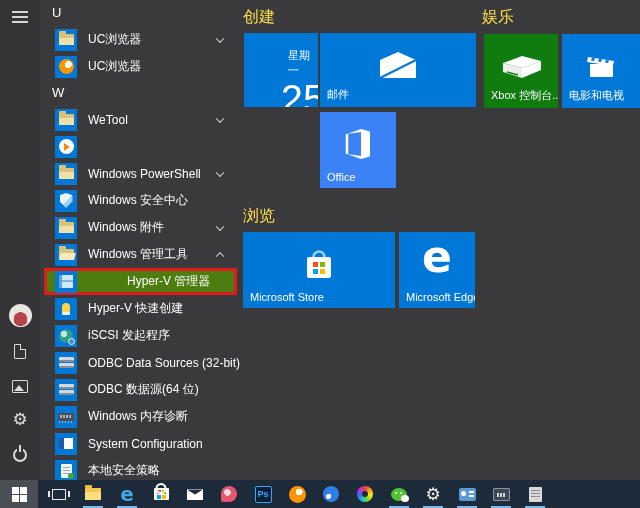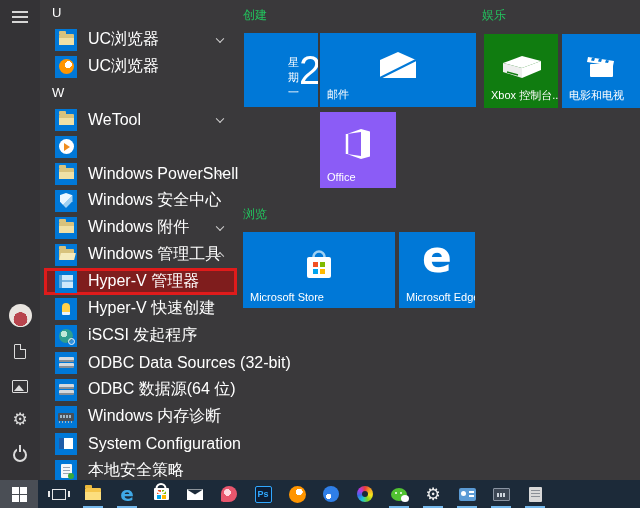--- a/index.html
+++ b/index.html
@@ -20,22 +20,22 @@
   .pic-ic { width:16px; height:13px; border:1.5px solid #dcdcdc; border-radius:1px; position:relative; }
   .pic-ic::after { content:''; position:absolute; left:1px; bottom:1px; width:0; height:0; border-left:5px solid transparent; border-right:5px solid transparent; border-bottom:6px solid #dcdcdc; }
   .gear-ic { font-family:"DejaVu Sans", sans-serif; font-size:17px; color:#dcdcdc; line-height:1; }
   .power-ic { width:14px; height:14px; border:2px solid #dcdcdc; border-radius:50%; position:relative; }
   .power-ic::before { content:''; position:absolute; left:50%; top:-5px; transform:translateX(-50%); width:2px; height:7px; background:#dcdcdc; box-shadow:0 0 0 2px #343336; }
 
   
   .applist { position:absolute; left:40px; top:0; width:197px; height:480px; }
   .letter-header { height:26px; line-height:26px; padding-left:12px; font-size:13px; color:#fff; cursor:pointer; }
   .row { position:relative; height:27px; display:flex; align-items:center; padding-left:11px; margin-left:4px; width:193px; cursor:pointer; }
-  .row .label { margin-left:11px; font-size:16px; white-space:nowrap; }
-  .row.highlighted { background:#7f1d1d; border:3px solid #e01b1b; padding-left:8px; }
+  .row .label { margin-left:11px; font-size:12px; white-space:nowrap; }
+  .row.highlighted { background:#4d7c0f; border:3px solid #e01b1b; padding-left:8px;gap:39px; }
   .chev { position:absolute; right:14px; top:50%; width:6px; height:6px; border-right:1.5px solid #d0d0d0; border-bottom:1.5px solid #d0d0d0; }
   .chev.down { transform:translateY(-70%) rotate(45deg); }
   .chev.up { transform:translateY(-30%) rotate(225deg); }
 
   
   .bp { width:22px; height:22px; background:#0078d7; display:flex; align-items:center; justify-content:center; flex:0 0 auto; }
   .ic-folder { width:15px; height:11px; background:#d8c27c; border-radius:1px; position:relative; }
   .ic-folder::before { content:''; position:absolute; top:-3px; left:0; width:7px; height:3px; background:#d8c27c; border-radius:1px 1px 0 0; }
   .ic-folder::after { content:''; position:absolute; left:0; bottom:0; width:100%; height:7px; background:#efe0a6; }
   .ic-folder.open::after { transform:skewX(-14deg) translateX(1px); background:#f5ebbc; }
@@ -52,32 +52,32 @@
   .ic-syswin { width:14px; height:11px; background:#fff; border-left:5px solid #1f5ca8; }
   .ic-ram { position:relative; width:16px; height:8px; background:#4a5058; border-radius:1px; }
   .ic-ram::before { content:''; position:absolute; top:2px; left:2px; right:2px; height:3px; background:repeating-linear-gradient(90deg,#9fb6c8 0 2px,transparent 2px 3px); }
   .ic-ram::after { content:''; position:absolute; bottom:-2px; left:1px; right:1px; height:2px; background:repeating-linear-gradient(90deg,#9fb6c8 0 1px,transparent 1px 3px); }
   .ic-policy { width:11px; height:14px; background:#f5f7f9; border-radius:1px; position:relative; }
   .ic-policy::before { content:''; position:absolute; top:3px; left:2px; right:2px; height:7px; background:repeating-linear-gradient(180deg,#9aa7b5 0 1px,transparent 1px 3px); }
   .ic-policy::after { content:''; position:absolute; right:-2px; bottom:-1px; width:6px; height:6px; border-radius:50%; background:#39a93c; }
 
   
   .tiles { position:absolute; left:240px; top:0; width:400px; height:480px; }
-  .group-title { position:absolute; font-size:12px; color:#22c55e; }
+  .group-title { position:absolute; font-size:16px; color:#fde047; }
   .tile { position:absolute; background:#0078d7; color:#fff; cursor:pointer; overflow:hidden; }
   .tile .tlabel { position:absolute; left:7px; bottom:5px; font-size:11px; white-space:nowrap; }
   .tile .center { position:absolute; inset:0; display:flex; align-items:center; justify-content:center; }
   .t-cal { left:4px; top:33px; width:74px; height:74px; }
   .t-mail { left:80px; top:33px; width:156px; height:74px; }
-  .t-office { left:80px; top:112px; width:76px; height:76px; background:#8b5cf6; }
+  .t-office { left:80px; top:112px; width:76px; height:76px; background:#3b82f6; }
   .t-xbox { left:244px; top:34px; width:74px; height:74px; background:#107c10; }
   .t-movies { left:322px; top:34px; width:78px; height:74px; }
   .t-store { left:3px; top:232px; width:152px; height:76px; }
   .t-edge { left:159px; top:232px; width:76px; height:76px; }
-  .cal-inner { position:absolute; inset:0; display:flex; flex-direction:row; align-items:center;margin-left:44px; }
+  .cal-inner { position:absolute; inset:0; display:flex; flex-direction:column; align-items:center;margin-left:44px; }
   .cal-week { margin-top:15px; font-size:11px; }
   .cal-day { font-size:40px; font-weight:400; line-height:1.05; }
   .edge-e { font-family:"DejaVu Sans", sans-serif; font-size:44px; font-weight:bold; line-height:1; margin-top:-12px; }
   .t-mail .center, .t-xbox .center, .t-movies .center, .t-store .center { padding-bottom:10px; }
 
   
   .taskbar { position:absolute; left:0; top:480px; width:640px; height:28px; background:#1c2a39; display:flex; align-items:center; }
   .tb-start { width:38px; height:28px; background:#4a4e55; display:flex; align-items:center; justify-content:center; cursor:pointer; flex:0 0 auto; }
   .winlogo { width:15px; height:15px; display:grid; grid-template-columns:7px 7px; grid-template-rows:7px 7px; gap:1px; }
   .winlogo i { background:#fff; display:block; }

